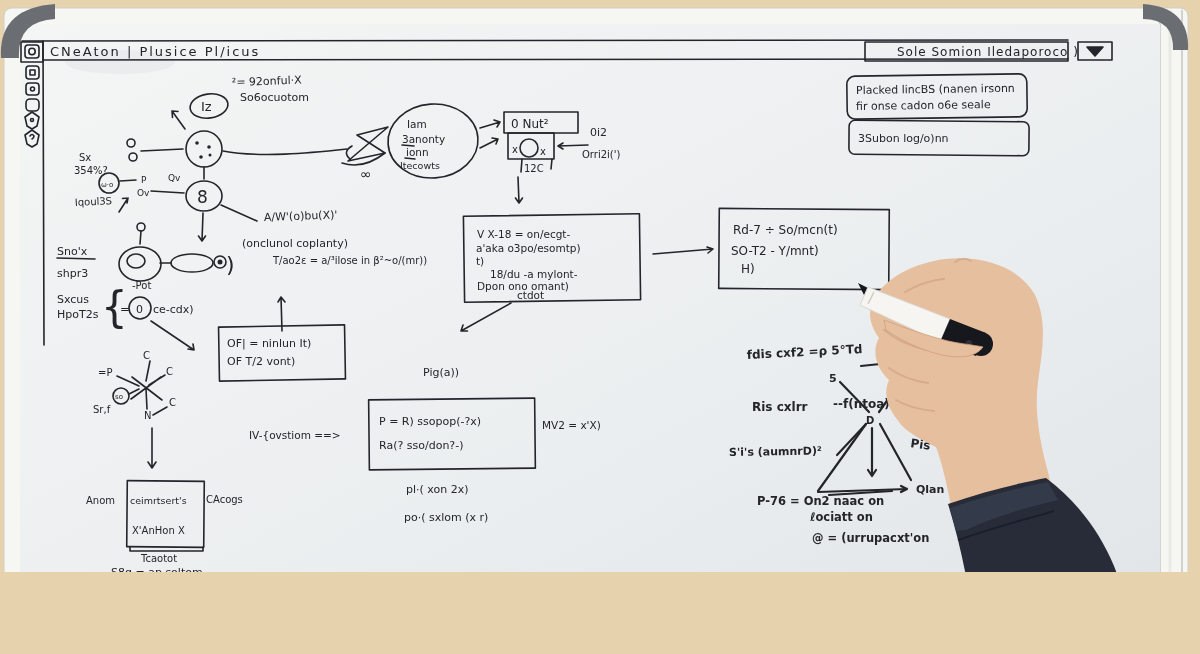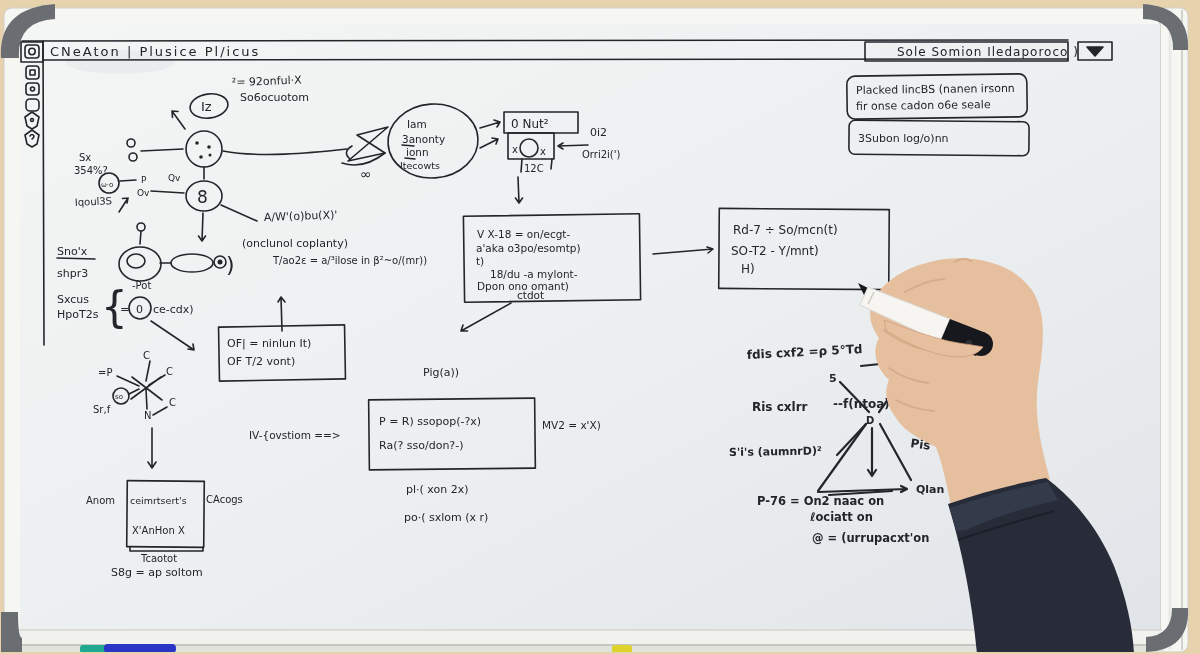--- a/index.html
+++ b/index.html
@@ -1,16 +1,16 @@
 <!DOCTYPE html>
 <html><head>
 <meta charset="utf-8">
 <style>
   html,body{margin:0;padding:0;background:#e7d2ae;}
-  .stage{position:relative;width:1200px;height:652px;overflow:hidden;font-family:"DejaVu Sans",sans-serif;}
+  .stage{position:relative;width:1200px;height:572px;overflow:hidden;font-family:"DejaVu Sans",sans-serif;}
   svg{display:block}
   .txt text{font-family:"DejaVu Sans",sans-serif;}
   .b{font-weight:700;}
 </style>
 </head>
 <body>
 
 <div class="stage">
 <svg width="1200" height="654" viewBox="0 0 1200 654">
   <defs>

